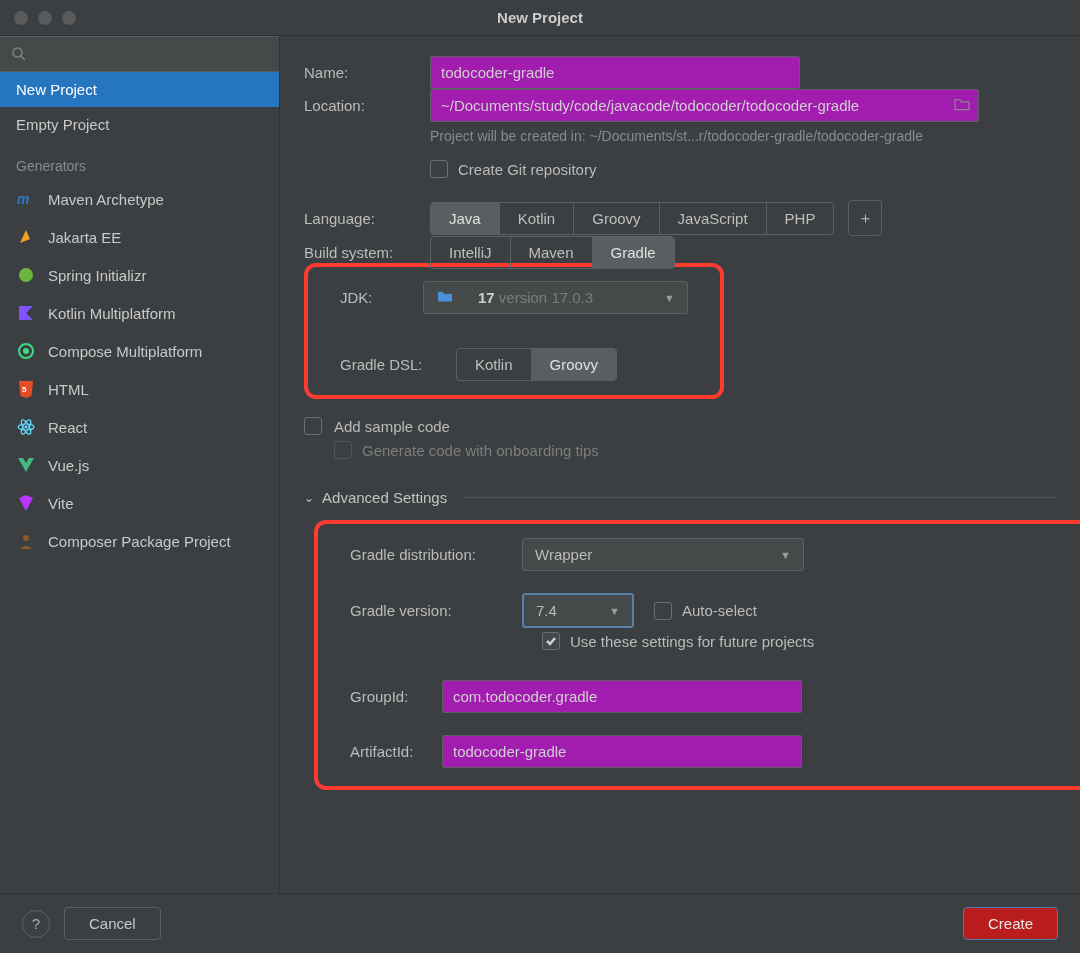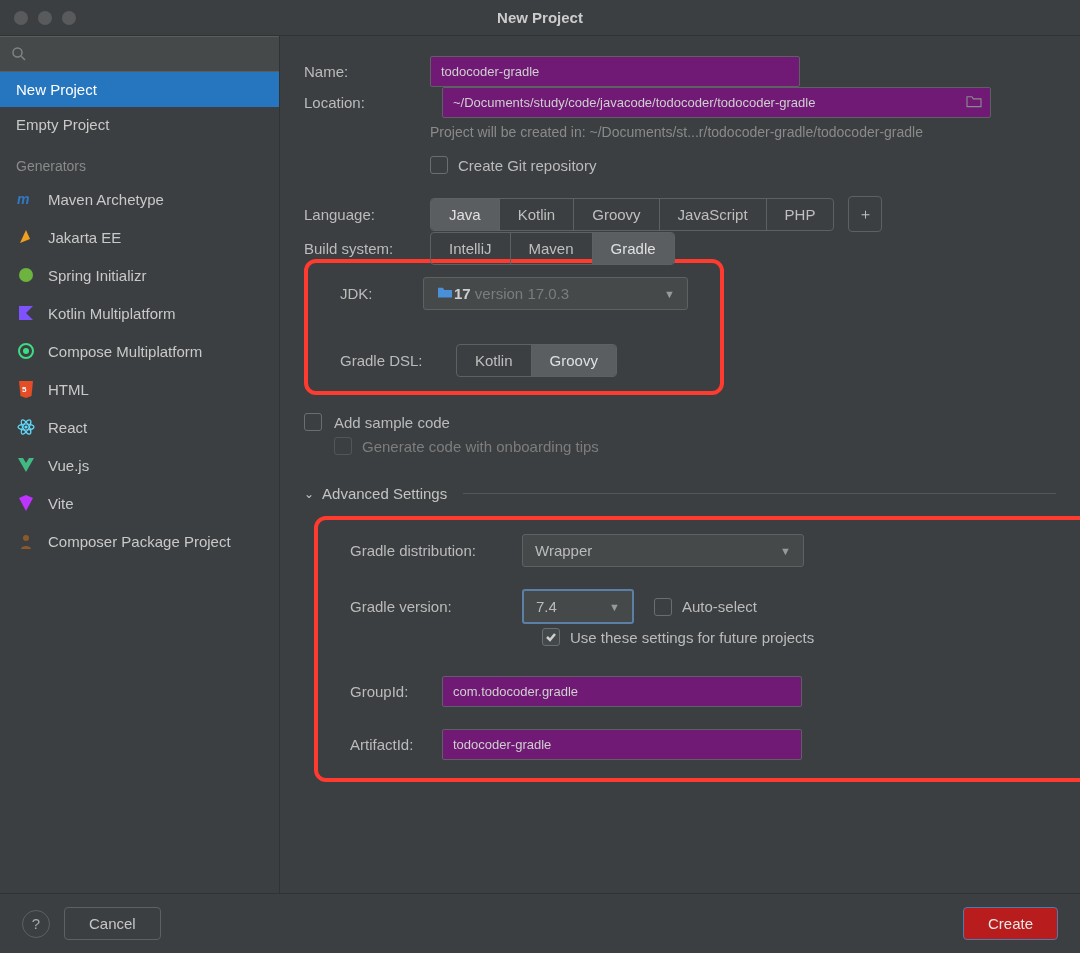--- a/index.html
+++ b/index.html
@@ -53,44 +53,44 @@
     color: #c9c9c9;
   }
   .side-item.selected { background: #2675bf; color: #fff; }
   .side-head { padding: 16px 16px 6px; color: #8a8a8a; font-size: 14px; }
   .gen-icon { width: 20px; height: 20px; display:inline-flex; align-items:center; justify-content:center; }
 
   .main { flex: 1; padding: 20px 24px 10px 24px; overflow: auto; }
   .row { display: flex; align-items: center; }
   .row .lbl { width: 126px; color: #bbbbbb; }
   .txt-input {
-    background: #701a75;
+    background: #a21caf;
     border: 1px solid #5e6163;
     color: #cfcfcf;
     padding: 7px 10px;
-    font-size: 13px;
+    font-size: 15px;
     border-radius: 2px;
   }
   .txt-input.name { width: 370px; }
   .txt-input.loc { width: 549px; }
   .loc-wrap { position: relative; display:flex; align-items:center;}
   .loc-browse { position:absolute; right:8px; color:#888; }
   .hint { color: #8a8a8a; font-size: 14px; margin: 6px 0 16px 126px; }
   .checkbox-row { margin-left: 126px; margin-bottom: 22px; display:flex; align-items:center; gap:10px; }
   .cb { width:18px; height:18px; border:1px solid #6b6e70; border-radius:3px; display:inline-flex; align-items:center; justify-content:center; background:#3c3f41;}
   .cb.checked { background:#43494a; }
   .cb.checked svg { display:block; }
   .cb svg { display:none; width:12px; height:12px; stroke:#cfcfcf; stroke-width:2.5; fill:none;}
   .seg-group { display:flex; border:1px solid #5e6163; border-radius:4px; overflow:hidden; }
   .seg { padding: 7px 18px; color:#bfbfbf; cursor:pointer; border-right:1px solid #5e6163;}
   .seg:last-child { border-right:none; }
   .seg.sel { background:#5a5e60; color:#e0e0e0; }
   .plus-btn { width:34px; height:36px; border:1px solid #5e6163; border-radius:4px; margin-left:14px; display:flex; align-items:center; justify-content:center; color:#c0c0c0; cursor:pointer;}
   .dropdown { background:#45494a; border:1px solid #5e6163; padding:7px 12px; border-radius:3px; display:flex; align-items:center; gap:8px; width:360px; justify-content:space-between; cursor:pointer;}
-  .dropdown .dd-left { display:flex; align-items:flex-end; gap:0; }
+  .dropdown .dd-left { display:flex; align-items:flex-end; gap:24px; }
   .dropdown .arrow { font-size:11px; color:#999;}
   .highlight-box { border:4px solid #ff3b30; border-radius:12px; padding:14px 32px 10px; margin-left:-10px; }
   .hb1 { width:420px; margin-top:-6px;}
   .sec-head { display:flex; align-items:center; gap:8px; color:#c3c3c3; margin: 30px 0 14px 0;}
   .sec-head .line { flex:1; height:1px; background:#555; margin-left:8px;}
   .adv { }
   .adv .row .lbl { width: 172px; }
   .adv .dropdown.wrapper { width: 282px; }
   .adv .dropdown.ver { width: 112px; border:2px solid #5b7fa6; }
   .adv-inline { display:flex; align-items:center; gap:20px;}
@@ -232,21 +232,21 @@
       </div>
   </div>
 
   <div class="main">
 
     <div class="row">
       <div class="lbl">Name:</div>
       <input class="txt-input name" value="todocoder-gradle" style="">
     </div>
 
-    <div class="row" style="margin-bottom:4px;gap:12px;">
+    <div class="row" style="margin-bottom:4px;">
       <div class="lbl">Location:</div>
       <div class="loc-wrap">
         <input class="txt-input loc" value="~/Documents/study/code/javacode/todocoder/todocoder-gradle" style="">
         <span class="loc-browse">
           <svg width="18" height="14" viewBox="0 0 24 20">
               <path d="M2 4h7l2 3h11v11H2z" fill="none" stroke="#8a8a8a" stroke-width="1.6"></path>
             </svg>
         </span>
       </div>
     </div>

